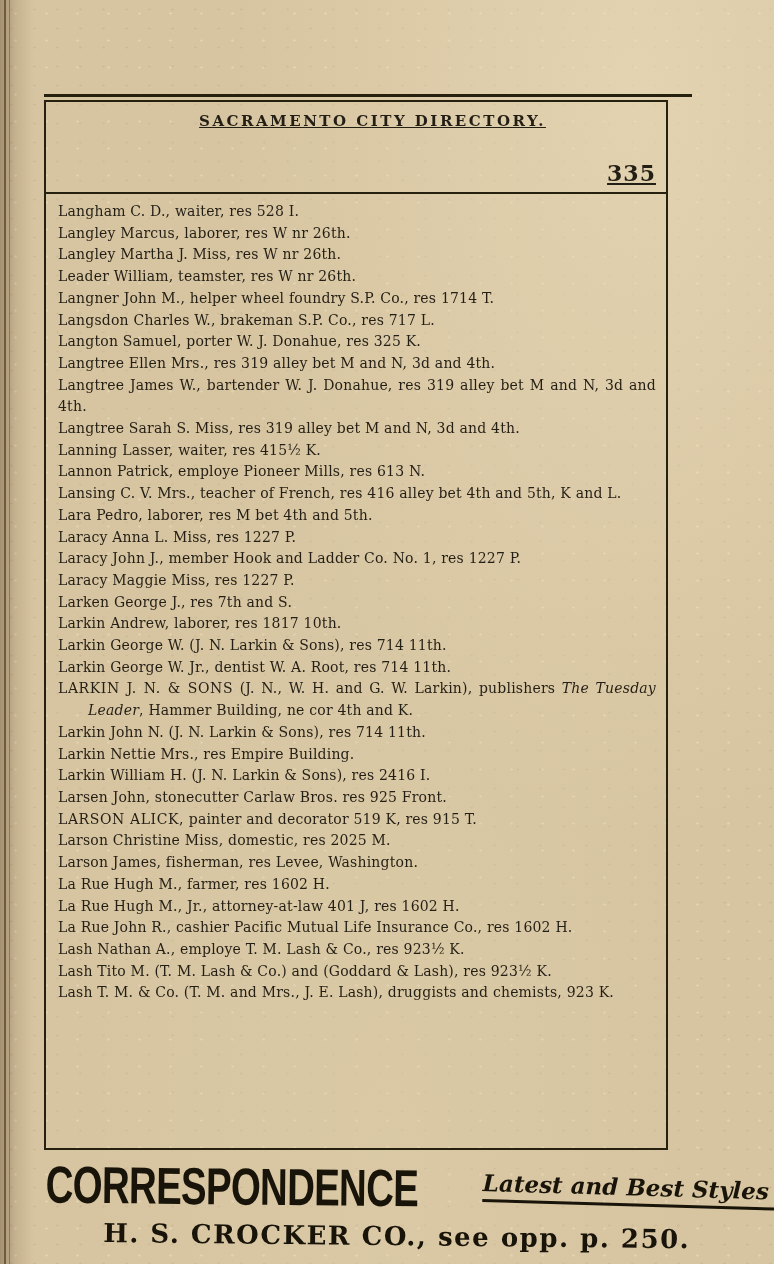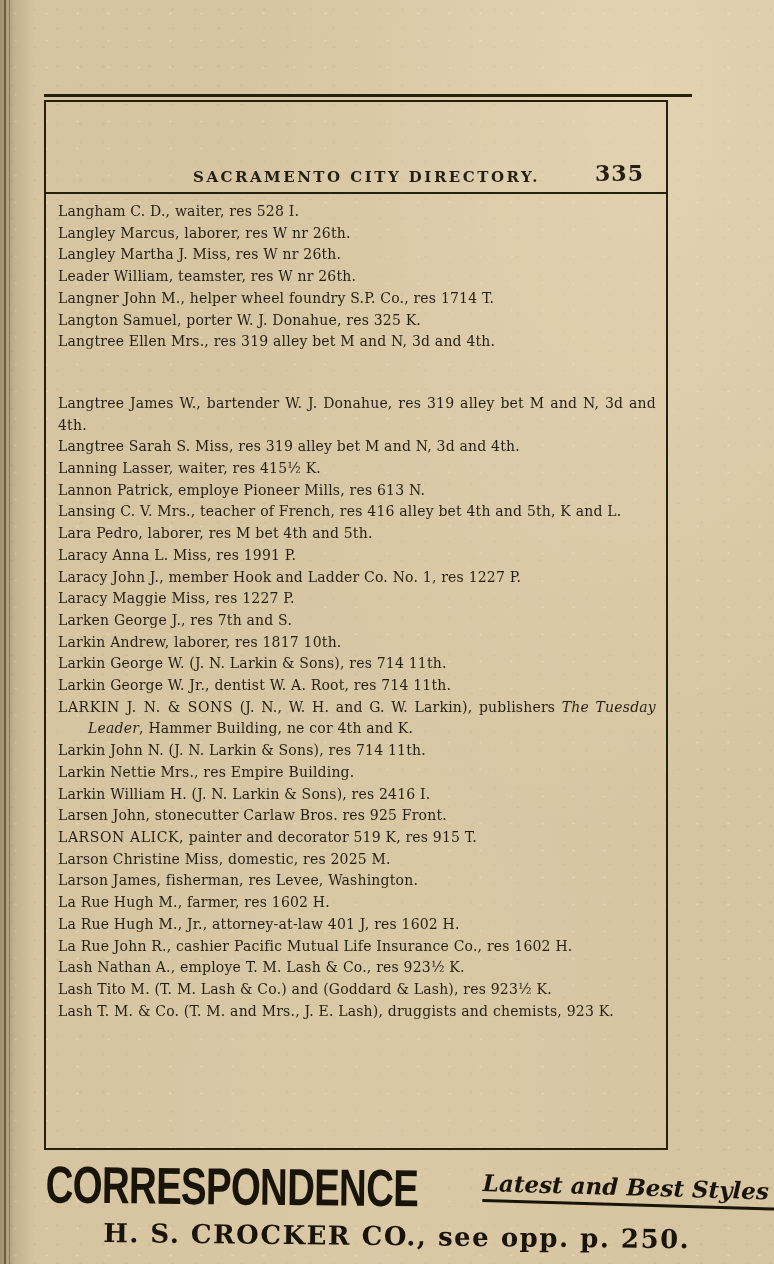--- a/index.html
+++ b/index.html
@@ -33,43 +33,44 @@
     position:absolute;left:44px;top:100px;width:624px;height:1050px;
     border:2px solid #26200f;
     box-sizing:border-box;
     background:rgba(220,206,170,.14);
   }
   .dirbox::before{ 
     content:"";position:absolute;left:-2px;right:-26px;top:-8px;height:3px;
     background:#26200f;
   }
   .dirhead{
-    display:flex;align-items:flex-end;
-    padding:10px 22px 6px 22px;
+    display:flex;align-items:flex-start;
+    padding:10px 10px 6px 22px;
     border-bottom:2px solid #26200f;
+    text-decoration:underline;
   }
   .dirhead .title{
     flex:1;text-align:center;
     font-size:15px;font-weight:bold;letter-spacing:2.5px;
     padding-left:70px; 
   }
   .dirhead .pagenum{
     font-size:22px;font-weight:bold;letter-spacing:1px;margin-top:48px;
   }
   .entries{
     padding:7px 10px 0 12px;
     font-size:14px;line-height:21.7px;
   }
   .entry{
     margin:0;
     padding-left:30px;text-indent:-30px;
     text-align:justify;
     letter-spacing:.2px;
   }
-  .entry.flush{padding-left:0;text-indent:0;margin-top:40px;}
+  .entry.flush{padding-left:0;text-indent:0;}
   .entry .b{font-weight:normal;letter-spacing:.6px;}
   .entry .i{font-style:italic;}
   .entry .n{}
 
   
   .footer{
     position:absolute;left:0;top:1160px;width:774px;
     transform:rotate(0.6deg);transform-origin:left top;
     color:#191409;
   }
@@ -115,29 +116,30 @@
     <div class="dirhead">
       <span class="title">SACRAMENTO CITY DIRECTORY.</span>
       <span class="pagenum">335</span>
     </div>
     <div class="entries">
         <p class="entry"><span class="n">Langham C. D., waiter, res 528 I.</span></p>
         <p class="entry"><span class="n">Langley Marcus, laborer, res W nr 26th.</span></p>
         <p class="entry"><span class="n">Langley Martha J. Miss, res W nr 26th.</span></p>
         <p class="entry"><span class="n">Leader William, teamster, res W nr 26th.</span></p>
         <p class="entry"><span class="n">Langner John M., helper wheel foundry S.P. Co., res 1714 T.</span></p>
+        <p class="entry"><span class="n">Langsdon Charles W., brakeman S.P. Co., res 717 L.</span></p>
         <p class="entry"><span class="n">Langton Samuel, porter W. J. Donahue, res 325 K.</span></p>
         <p class="entry"><span class="n">Langtree Ellen Mrs., res 319 alley bet M and N, 3d and 4th.</span></p>
         <p class="entry flush"><span class="n">Langtree James W., bartender W. J. Donahue, res 319 alley bet M and N, 3d and 4th.</span></p>
         <p class="entry"><span class="n">Langtree Sarah S. Miss, res 319 alley bet M and N, 3d and 4th.</span></p>
         <p class="entry"><span class="n">Lanning Lasser, waiter, res 415½ K.</span></p>
         <p class="entry"><span class="n">Lannon Patrick, employe Pioneer Mills, res 613 N.</span></p>
         <p class="entry"><span class="n">Lansing C. V. Mrs., teacher of French, res 416 alley bet 4th and 5th, K and L.</span></p>
         <p class="entry"><span class="n">Lara Pedro, laborer, res M bet 4th and 5th.</span></p>
-        <p class="entry"><span class="n">Laracy Anna L. Miss, res 1991 P.</span></p>
+        <p class="entry"><span class="n">Laracy Anna L. Miss, res 1227 P.</span></p>
         <p class="entry"><span class="n">Laracy John J., member Hook and Ladder Co. No. 1, res 1227 P.</span></p>
         <p class="entry"><span class="n">Laracy Maggie Miss, res 1227 P.</span></p>
         <p class="entry"><span class="n">Larken George J., res 7th and S.</span></p>
         <p class="entry"><span class="n">Larkin Andrew, laborer, res 1817 10th.</span></p>
         <p class="entry"><span class="n">Larkin George W. (J. N. Larkin &amp; Sons), res 714 11th.</span></p>
         <p class="entry"><span class="n">Larkin George W. Jr., dentist W. A. Root, res 714 11th.</span></p>
         <p class="entry"><span class="b">LARKIN J. N. &amp; SONS</span><span class="n"> (J. N., W. H. and G. W. Larkin), publishers </span><span class="i">The Tuesday Leader</span><span class="n">, Hammer Building, ne cor 4th and K.</span></p>
         <p class="entry"><span class="n">Larkin John N. (J. N. Larkin &amp; Sons), res 714 11th.</span></p>
         <p class="entry"><span class="n">Larkin Nettie Mrs., res Empire Building.</span></p>
         <p class="entry"><span class="n">Larkin William H. (J. N. Larkin &amp; Sons), res 2416 I.</span></p>

